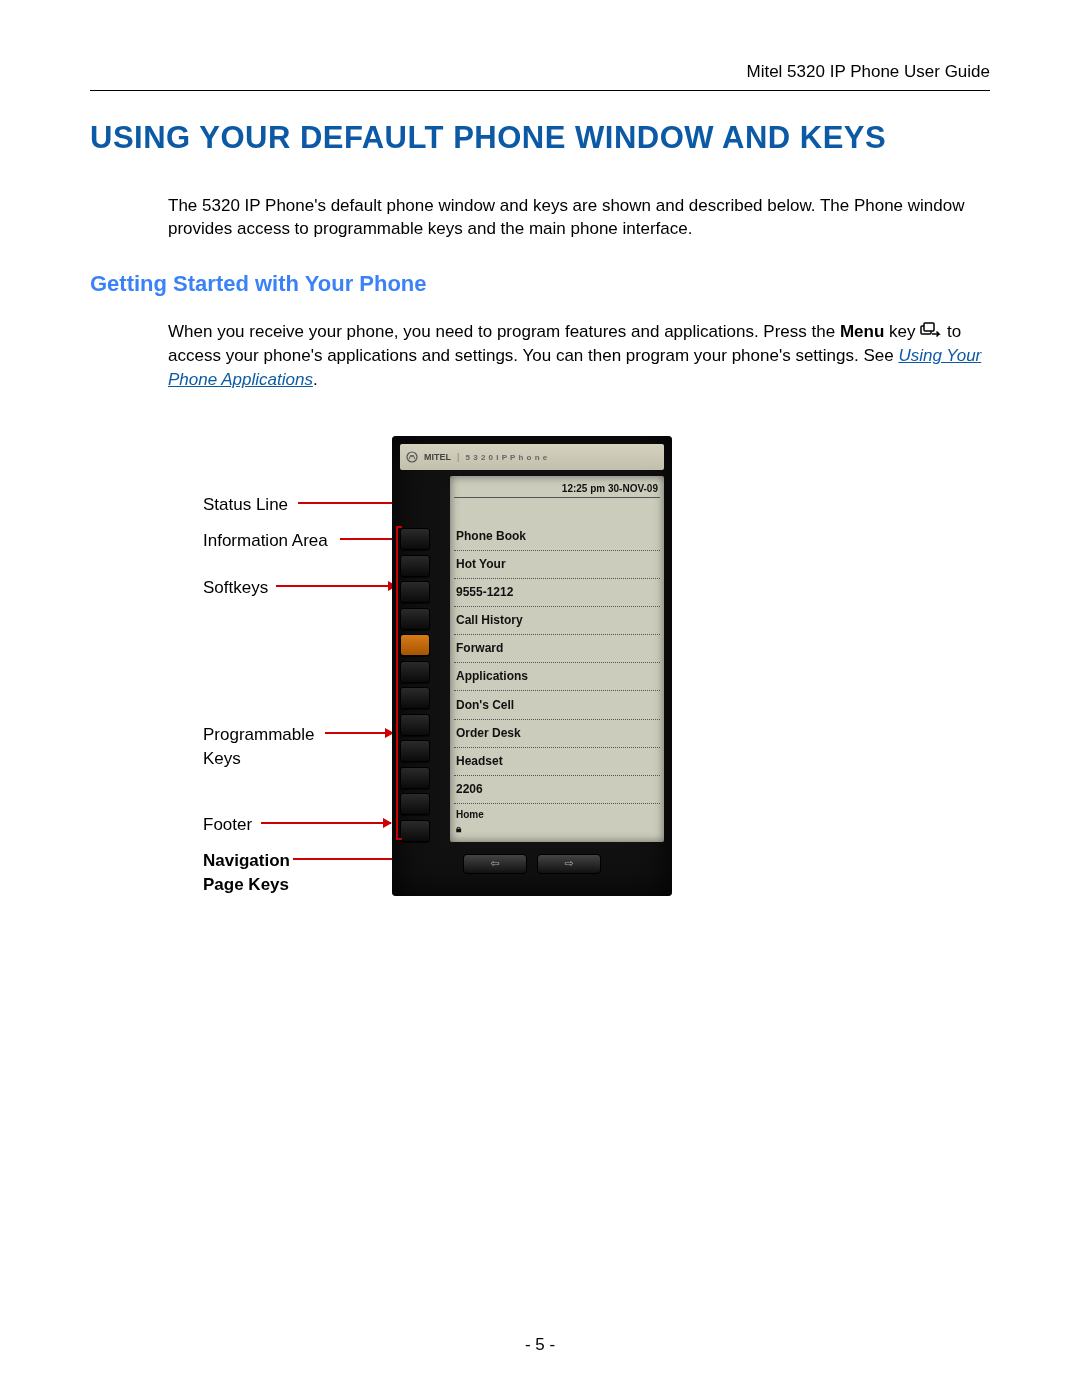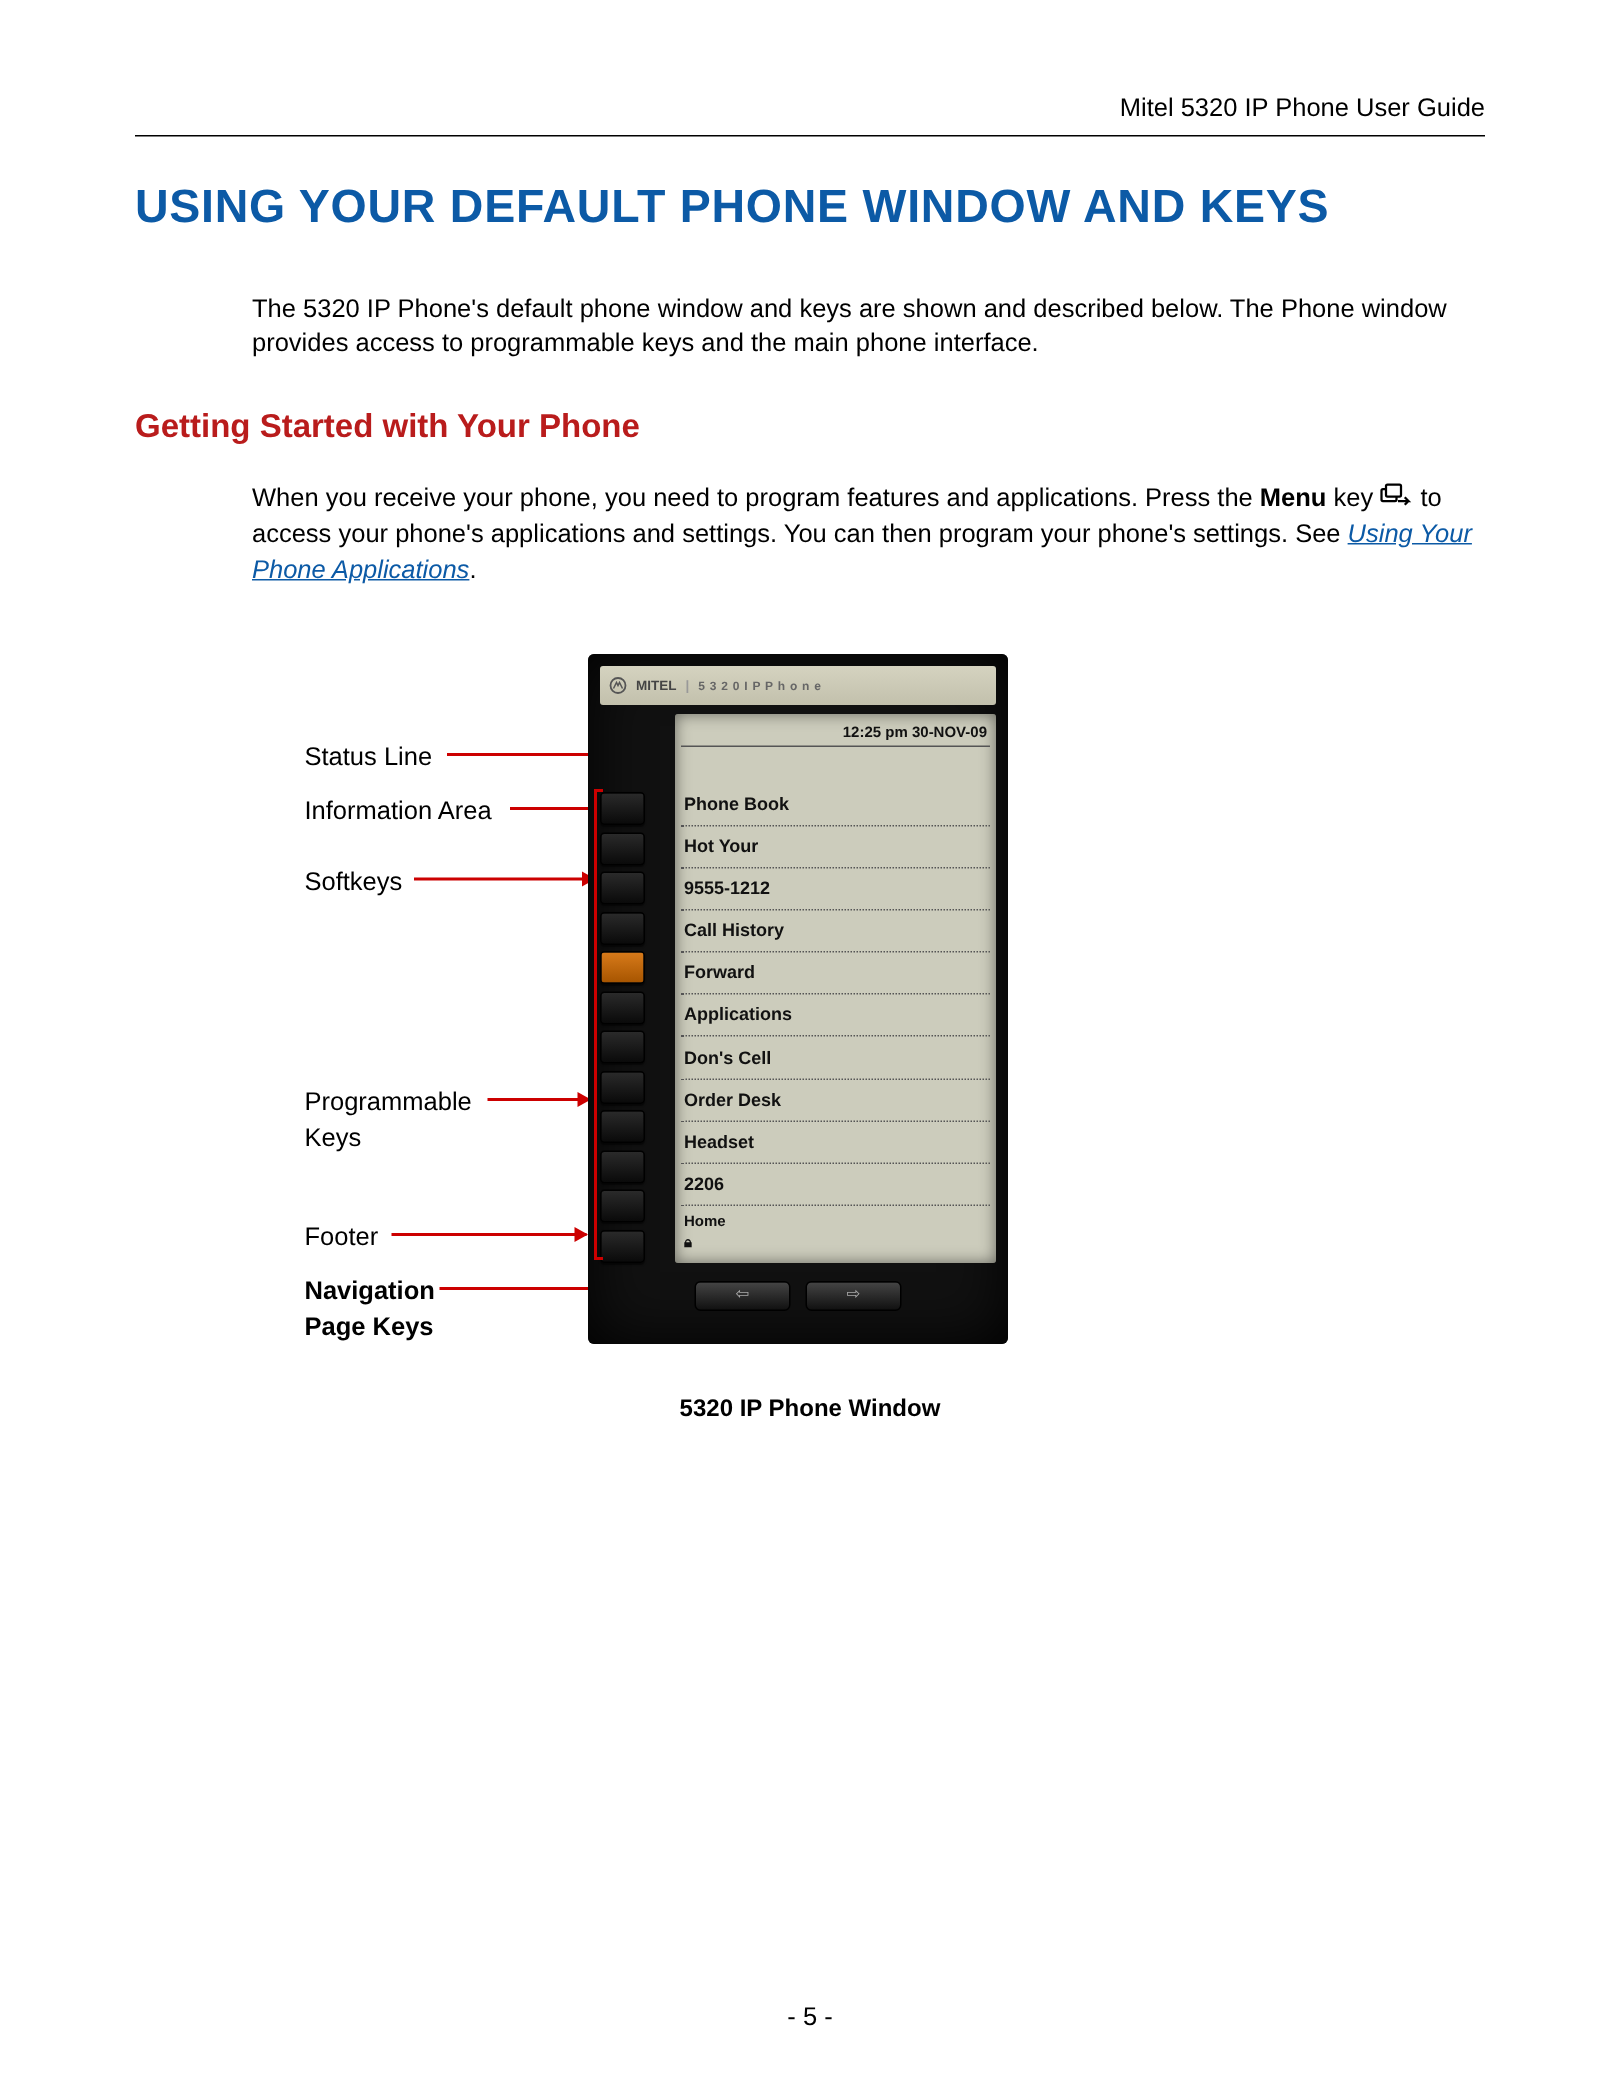--- a/index.html
+++ b/index.html
@@ -27,21 +27,21 @@
   }
   h1 {
     color: #0c5aa6;
     font-size: 31px;
     font-weight: bold;
     letter-spacing: 0.5px;
     margin: 0 0 36px 0;
     line-height: 1.25;
   }
   h2 {
-    color: #b91c1c;
+    color: #3b82f6;
     font-size: 22px;
     font-weight: bold;
     margin: 0 0 20px 0;
   }
   .body-block {
     padding-left: 78px;
     margin-bottom: 28px;
   }
   .body-block p { margin: 0; }
   a.ref {
@@ -318,16 +318,15 @@
           </div>
         </div>
       </div>
       <div class="navkeys">
         <div class="nk">⇦</div>
         <div class="nk">⇨</div>
       </div>
     </div>
   </div>
 
-  <div class="caption">5320 IP Phone Window</div>
 
   <div class="pagenum">- 5 -</div>
 </div>
 
 </body></html>

